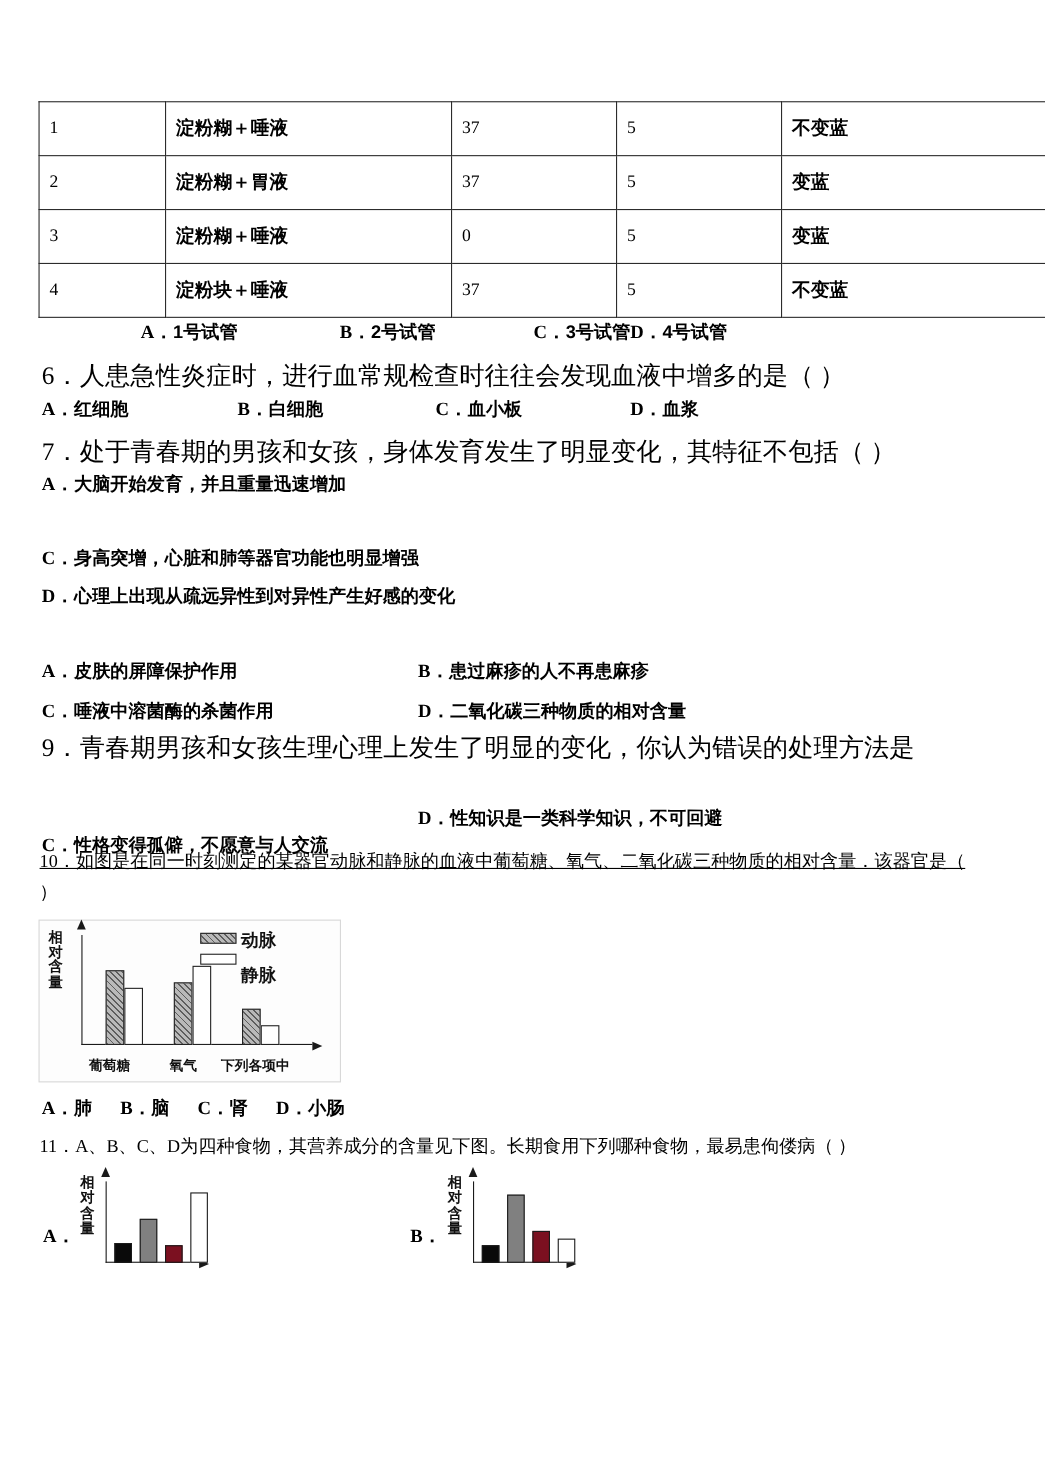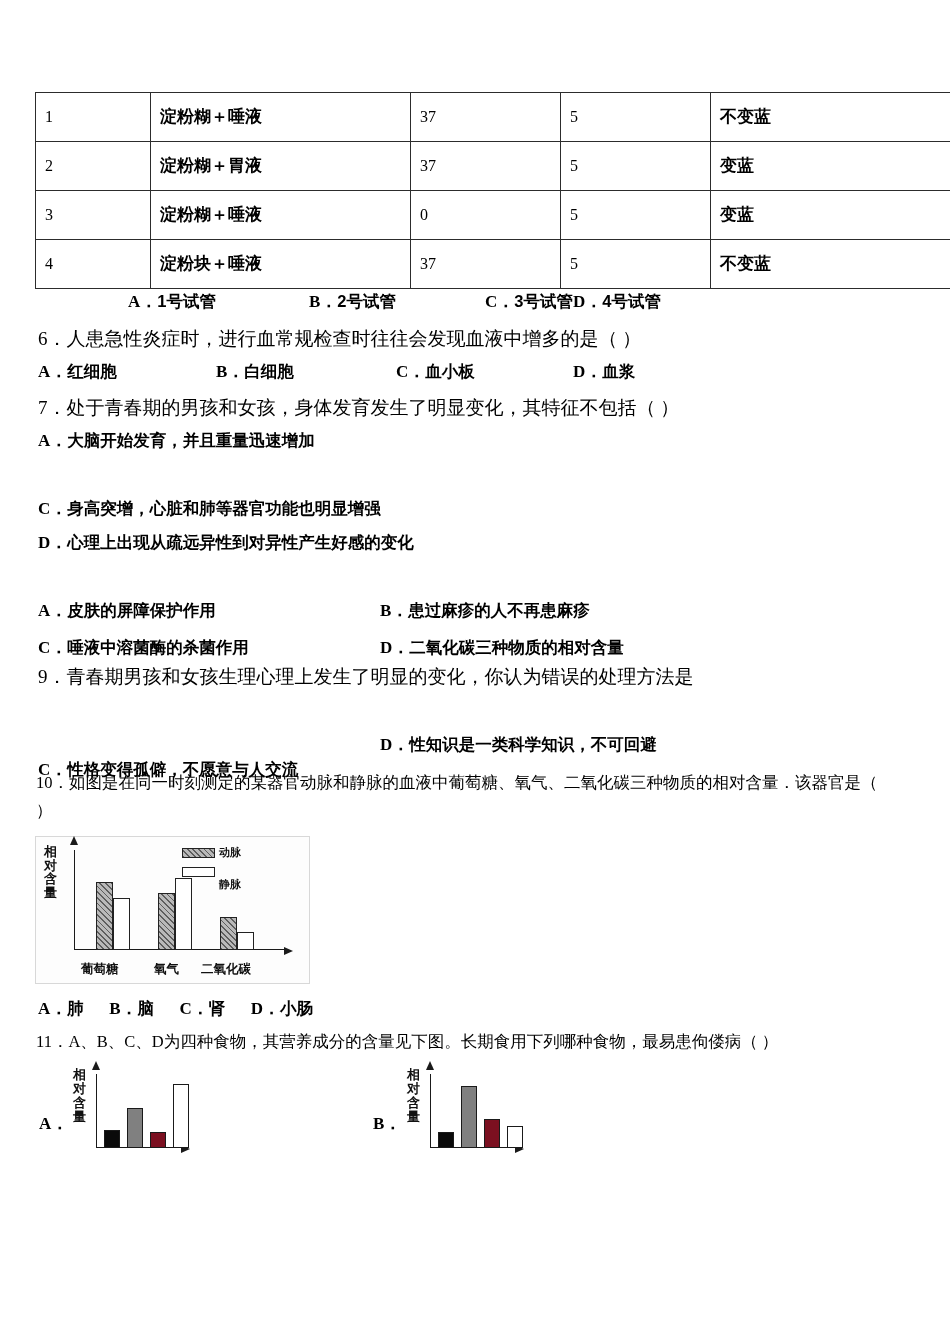--- a/index.html
+++ b/index.html
@@ -57,21 +57,21 @@
     position: absolute;
     font-size: 17px;
     line-height: 1.35;
     white-space: nowrap;
     font-family: "Liberation Sans", "DejaVu Sans", sans-serif;
     font-weight: 600;
   }
   .qstem {
     font-weight: 400;
     font-family: "Liberation Serif", "DejaVu Serif", serif;
-    font-size: 19px;
+    font-size: 23px;
   }
   .opt-label {
     font-family: "Liberation Serif", "DejaVu Serif", serif;
     font-weight: bold;
   }
   .optrow {
     position: absolute;
     left: 38px;
     font-size: 17px;
     white-space: nowrap;
@@ -143,21 +143,21 @@
     position: absolute;
     width: 33px;
     height: 10px;
     border: 1.3px solid #222;
     box-sizing: border-box;
   }
   .legend-text {
     position: absolute;
     font-family: "Liberation Sans", "DejaVu Sans", sans-serif;
     font-weight: 700;
-    font-size: 11px;
+    font-size: 16px;
     white-space: nowrap;
     color: #111;
   }
 
   
   .fig11 {
     position: absolute;
     width: 200px;
     height: 95px;
   }
@@ -280,21 +280,21 @@
 
   <div class="qline" style="left:38px; top:599px;"><span class="opt-label">A．</span><span class="ch">皮肤的屏障保护作用</span></div>
   <div class="qline" style="left:380px; top:599px;"><span class="opt-label">B．</span><span class="ch">患过麻疹的人不再患麻疹</span></div>
   <div class="qline" style="left:38px; top:636px;"><span class="opt-label">C．</span><span class="ch">唾液中溶菌酶的杀菌作用</span></div>
   <div class="qline" style="left:380px; top:636px;"><span class="opt-label">D．</span><span class="ch">二氧化碳三种物质的相对含量</span></div>
 
   <div class="qline qstem" style="left:38px; top:664px;">9．青春期男孩和女孩生理心理上发生了明显的变化，你认为错误的处理方法是</div>
   <div class="qline" style="left:38px; top:733px;margin-top:25px;"><span class="opt-label">C．</span><span class="ch">性格变得孤僻，不愿意与人交流</span></div>
   <div class="qline" style="left:380px; top:733px;"><span class="opt-label">D．</span><span class="ch">性知识是一类科学知识，不可回避</span></div>
 
-  <div class="qline qstem" style="left:36px; top:772px; font-size:16.5px;">10．如图是在同一时刻测定的某器官动脉和静脉的血液中葡萄糖、氧气、二氧化碳三种物质的相对含量．该器官是（</div>
+  <div class="qline qstem" style="left:36px; top:772px; font-size:16.5px;text-decoration:underline;">10．如图是在同一时刻测定的某器官动脉和静脉的血液中葡萄糖、氧气、二氧化碳三种物质的相对含量．该器官是（</div>
   <div class="qline qstem" style="left:36px; top:800px; font-size:16.5px;">）</div>
 
   <div class="fig10">
     <div class="vlabel10">相对含量</div>
 
     <div class="axisbox10">
 
       <div class="axis-y" style="height:100px;"></div>
       <div class="arrow-up" style="left:-4.5px; top:-9px;"></div>
       <div class="axis-x" style="width:210px;"></div>
@@ -304,21 +304,21 @@
       <div class="bar10 bar-ven" style="left:39px; height:52px;"></div>
 
       <div class="bar10 bar-art" style="left:84px; height:57px;"></div>
       <div class="bar10 bar-ven" style="left:101px; height:72px;"></div>
 
       <div class="bar10 bar-art" style="left:146px; height:33px;"></div>
       <div class="bar10 bar-ven" style="left:163px; height:18px;"></div>
 
       <div class="xlab10" style="left:7px;">葡萄糖</div>
       <div class="xlab10" style="left:80px;">氧气</div>
-      <div class="xlab10" style="left:127px;">二氧化碳</div>
+      <div class="xlab10" style="left:127px;">下列各项中</div>
 
       <div class="legend10">
         <div class="legend-swatch bar-art" style="left:108px; top:3px;"></div>
         <div class="legend-text" style="left:145px; top:0px;">动脉</div>
         <div class="legend-swatch bar-ven" style="left:108px; top:22px;"></div>
         <div class="legend-text" style="left:145px; top:32px;">静脉</div>
       </div>
     </div>
   </div>
 

